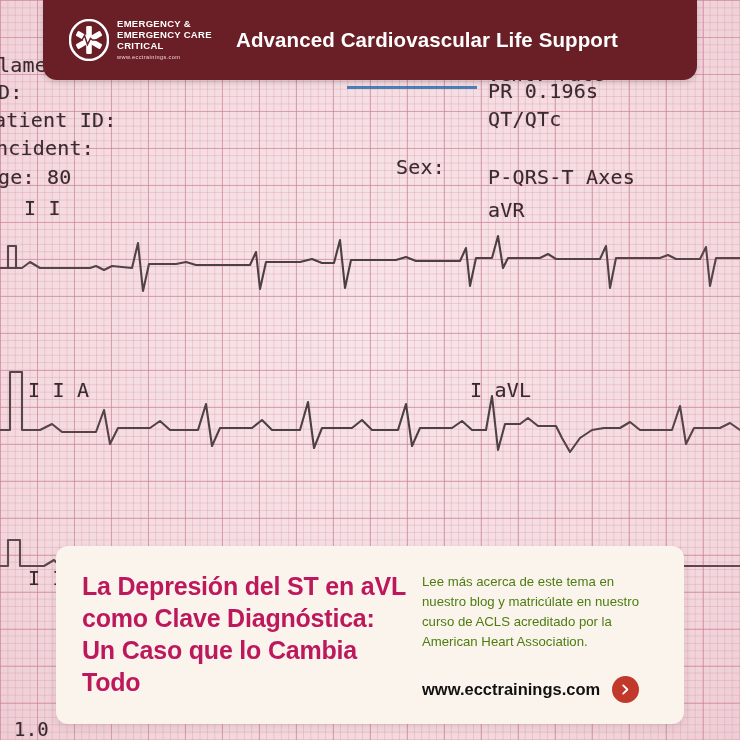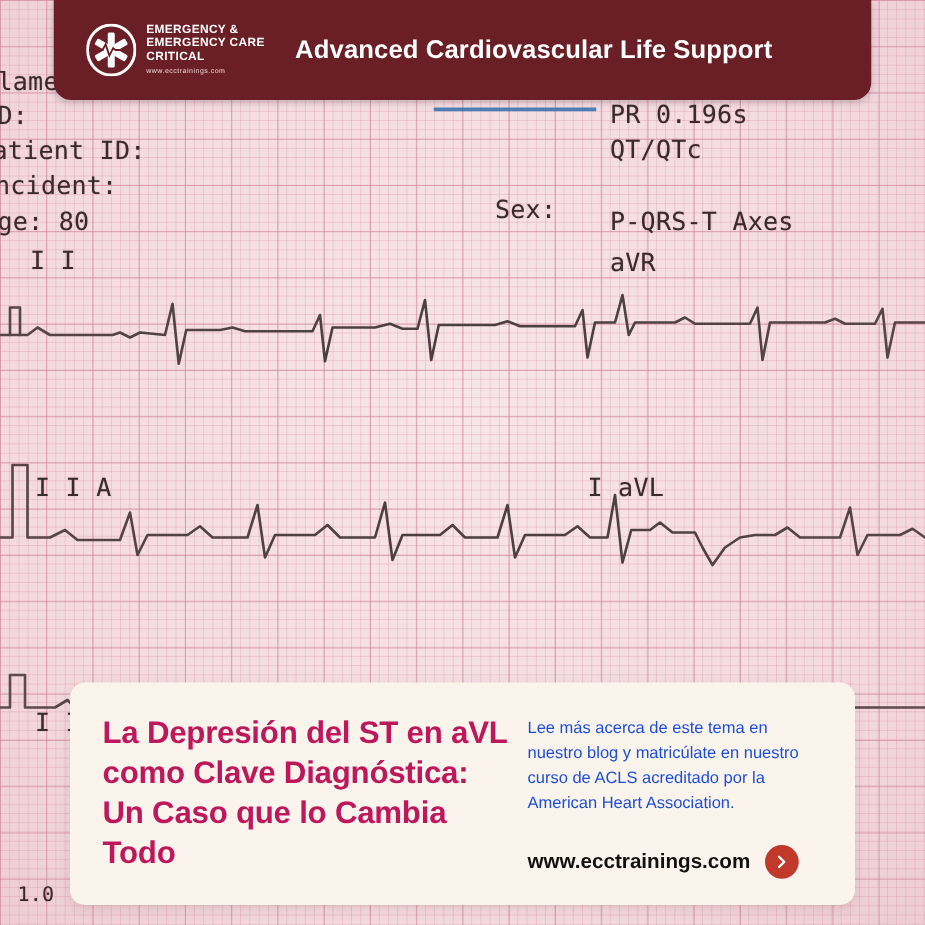--- a/index.html
+++ b/index.html
@@ -58,21 +58,22 @@
   .ecg-label {
     position: absolute;
     font-family: "DejaVu Sans Mono", monospace;
     color: #3a2a2e;
     font-size: 20px;
     letter-spacing: 0.2px;
     white-space: nowrap;
     text-shadow: 0 0 1px rgba(90,60,70,0.35);
   }
   .ecg-label.small {
-    font-size: 16px;
+    font-size: 19px;
+    margin-top: 12px;
   }
   .ecg-label.lead {
     font-size: 20px;
   }
 
   .blue-bar {
     position: absolute;
     left: 347px;
     top: 86px;
     width: 130px;
@@ -168,21 +169,21 @@
   .card-right {
     flex: 1;
     display: flex;
     flex-direction: column;
     justify-content: flex-start;
     padding-top: 2px;
   }
   .card-body {
     font-size: 13.2px;
     line-height: 1.52;
-    color: #1d4ed8;
+    color: #4d7c0f;
     margin: 0;
   }
   .card-cta {
     display: flex;
     align-items: center;
     gap: 12px;
     margin-top: 24px;
   }
   .card-url {
     font-size: 16.5px;

